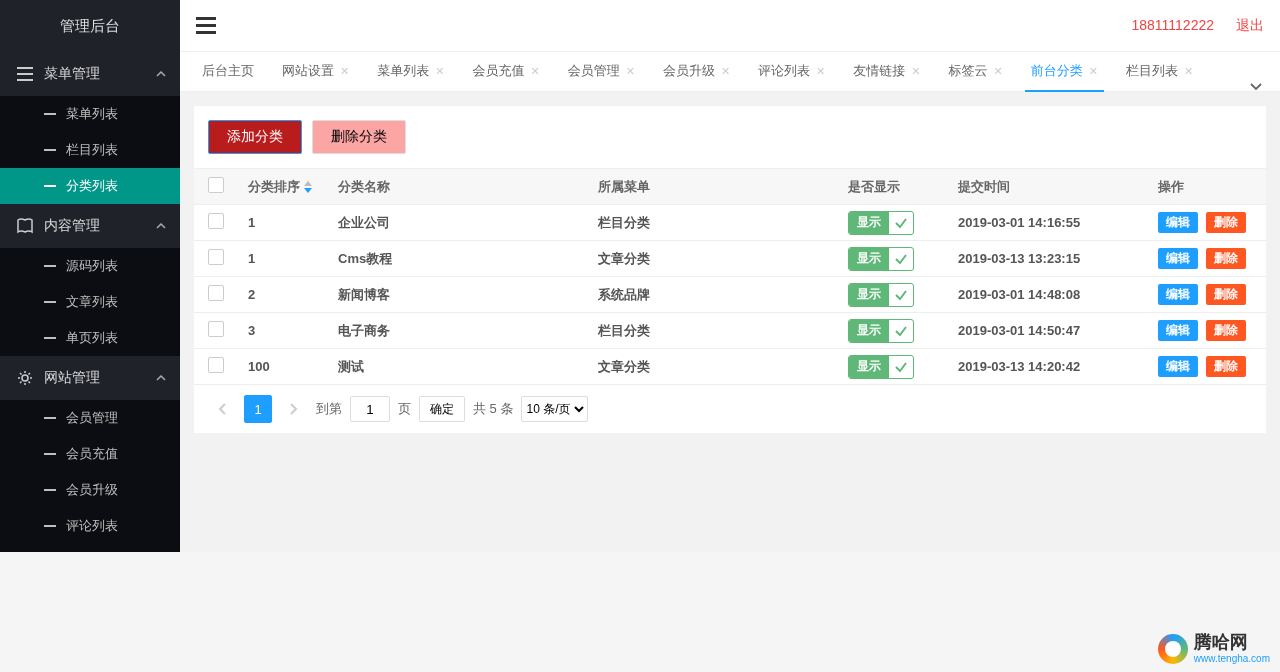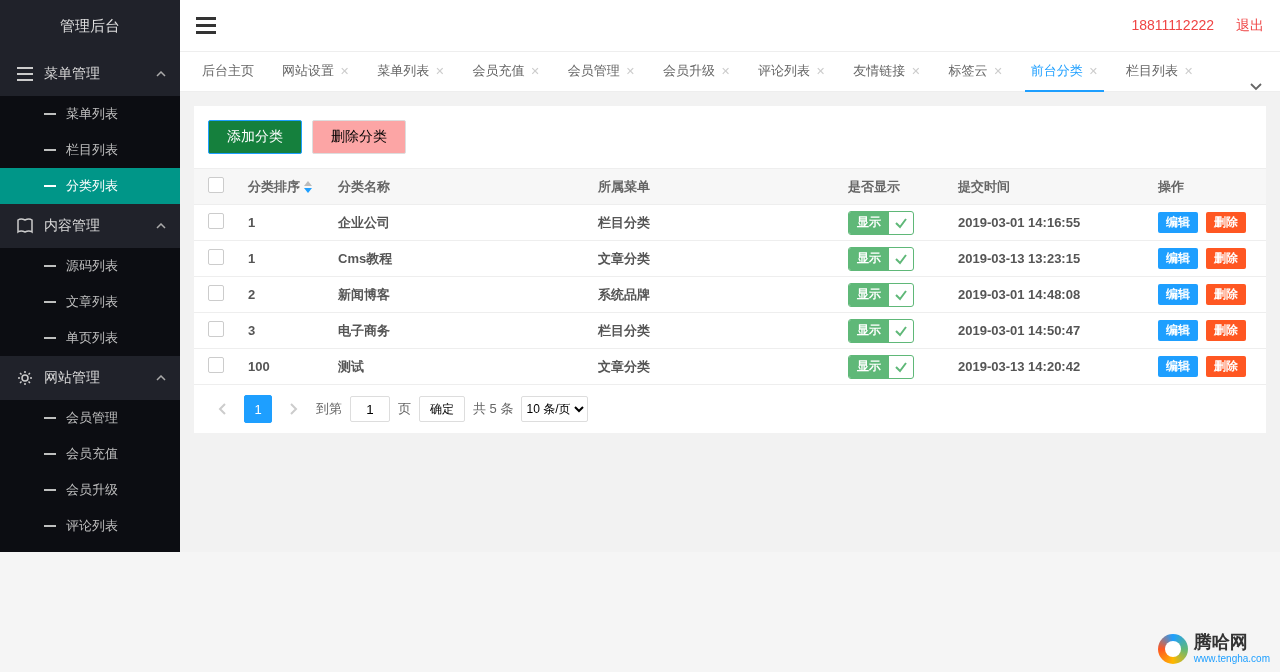--- a/index.html
+++ b/index.html
@@ -31,21 +31,21 @@
     .tab { display: flex; align-items: center; height: 40px; padding: 0 14px; cursor: pointer; color: #666; font-size: 13px; position: relative; }
     .tab .close { margin-left: 6px; color: #ccc; font-size: 11px; }
     .tab.active { color: #1E9FFF; }
     .tab.active::after { content:''; position: absolute; bottom: -1px; left: 8px; right: 8px; height: 2px; background: #1E9FFF; }
     .tabs-more { margin-left: auto; padding: 0 10px; cursor: pointer; }
     
     .content { flex: 1; padding: 14px; background: #f2f2f2; overflow: auto; }
     .card { background: #fff; }
     .btn-row { padding: 14px; display: flex; gap: 10px; }
     .btn { display: inline-flex; align-items: center; height: 34px; padding: 0 18px; border-radius: 2px; border: 1px solid #ddd; background: #fca5a5; cursor: pointer; font-size: 14px; }
-    .btn.primary { background: #15803d; border-color: #1E9FFF; color: #fff; }
+    .btn.primary { background: #b91c1c; border-color: #1E9FFF; color: #fff; }
     
     table { width: 100%; border-collapse: collapse; }
     th, td { text-align: left; padding: 0 10px; border-bottom: 1px solid #eee; height: 36px; font-size: 13px; font-weight: bold; color: #555; }
     th { background: #f7f7f7; color: #666; border-top: 1px solid #eee; }
     th .sort { display: inline-flex; flex-direction: column; margin-left: 4px; vertical-align: middle; }
     th .sort span { width: 0; height: 0; border-left: 4px solid transparent; border-right: 4px solid transparent; }
     th .sort .up { border-bottom: 5px solid #bbb; margin-bottom: 2px; }
     th .sort .down { border-top: 5px solid #1E9FFF; }
     .chk { width: 16px; height: 16px; border: 1px solid #ccc; border-radius: 2px; display: inline-block; background: #fff; cursor: pointer; }
     .col-chk { width: 44px; text-align: center; }

